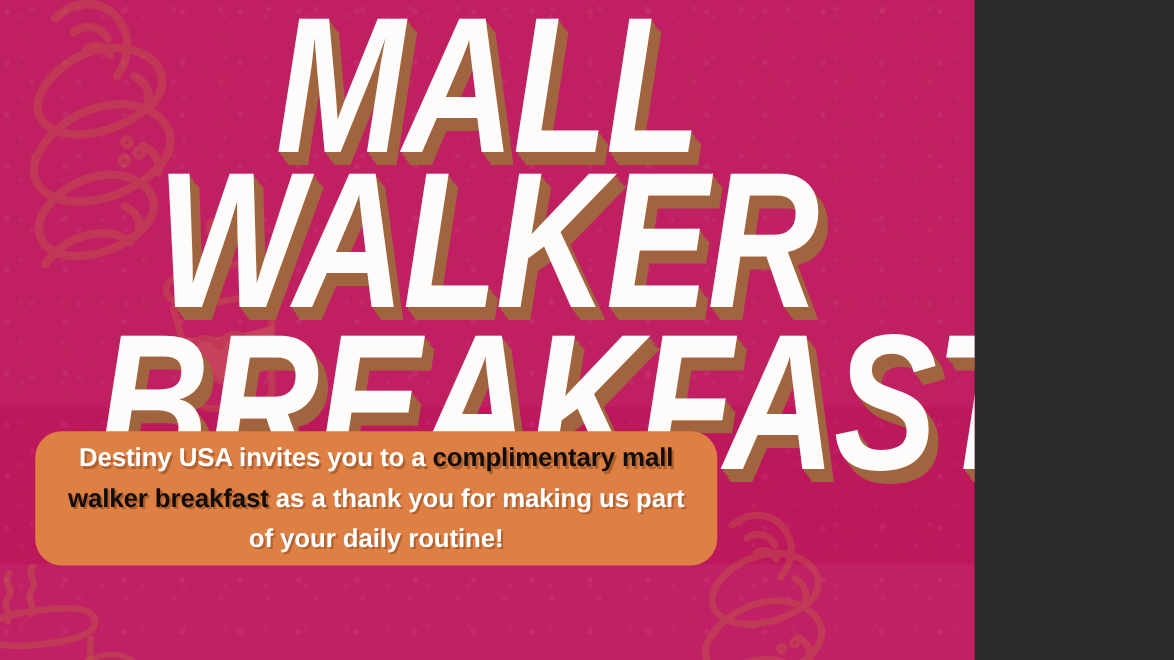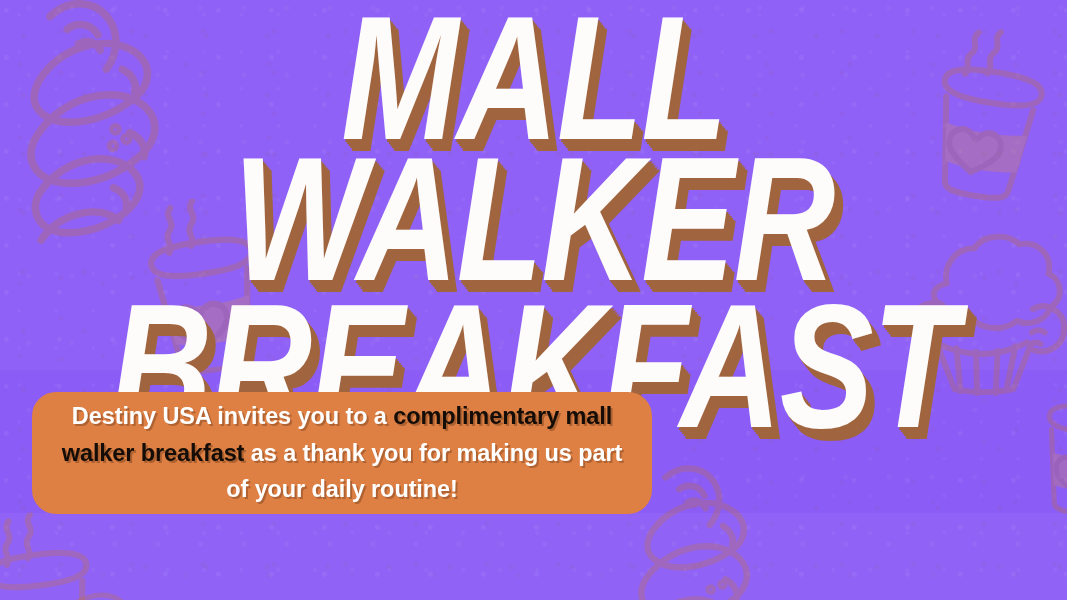--- a/index.html
+++ b/index.html
@@ -2,24 +2,24 @@
 <html><head>
 <meta charset="utf-8">
 <style>
   html, body {
     margin: 0;
     padding: 0;
     background: #2b2b2b;
   }
   #poster {
     position: relative;
-    width: 1067px;
+    width: 886px;
     height: 600px;
     overflow: hidden;
-    background: #8b5cf6;
+    background: #be185d;
     font-family: "Liberation Sans", sans-serif;
     -webkit-font-smoothing: antialiased;
   }
 
   
   .texture {
     position: absolute;
     inset: 0;
     pointer-events: none;
     opacity: .55;

